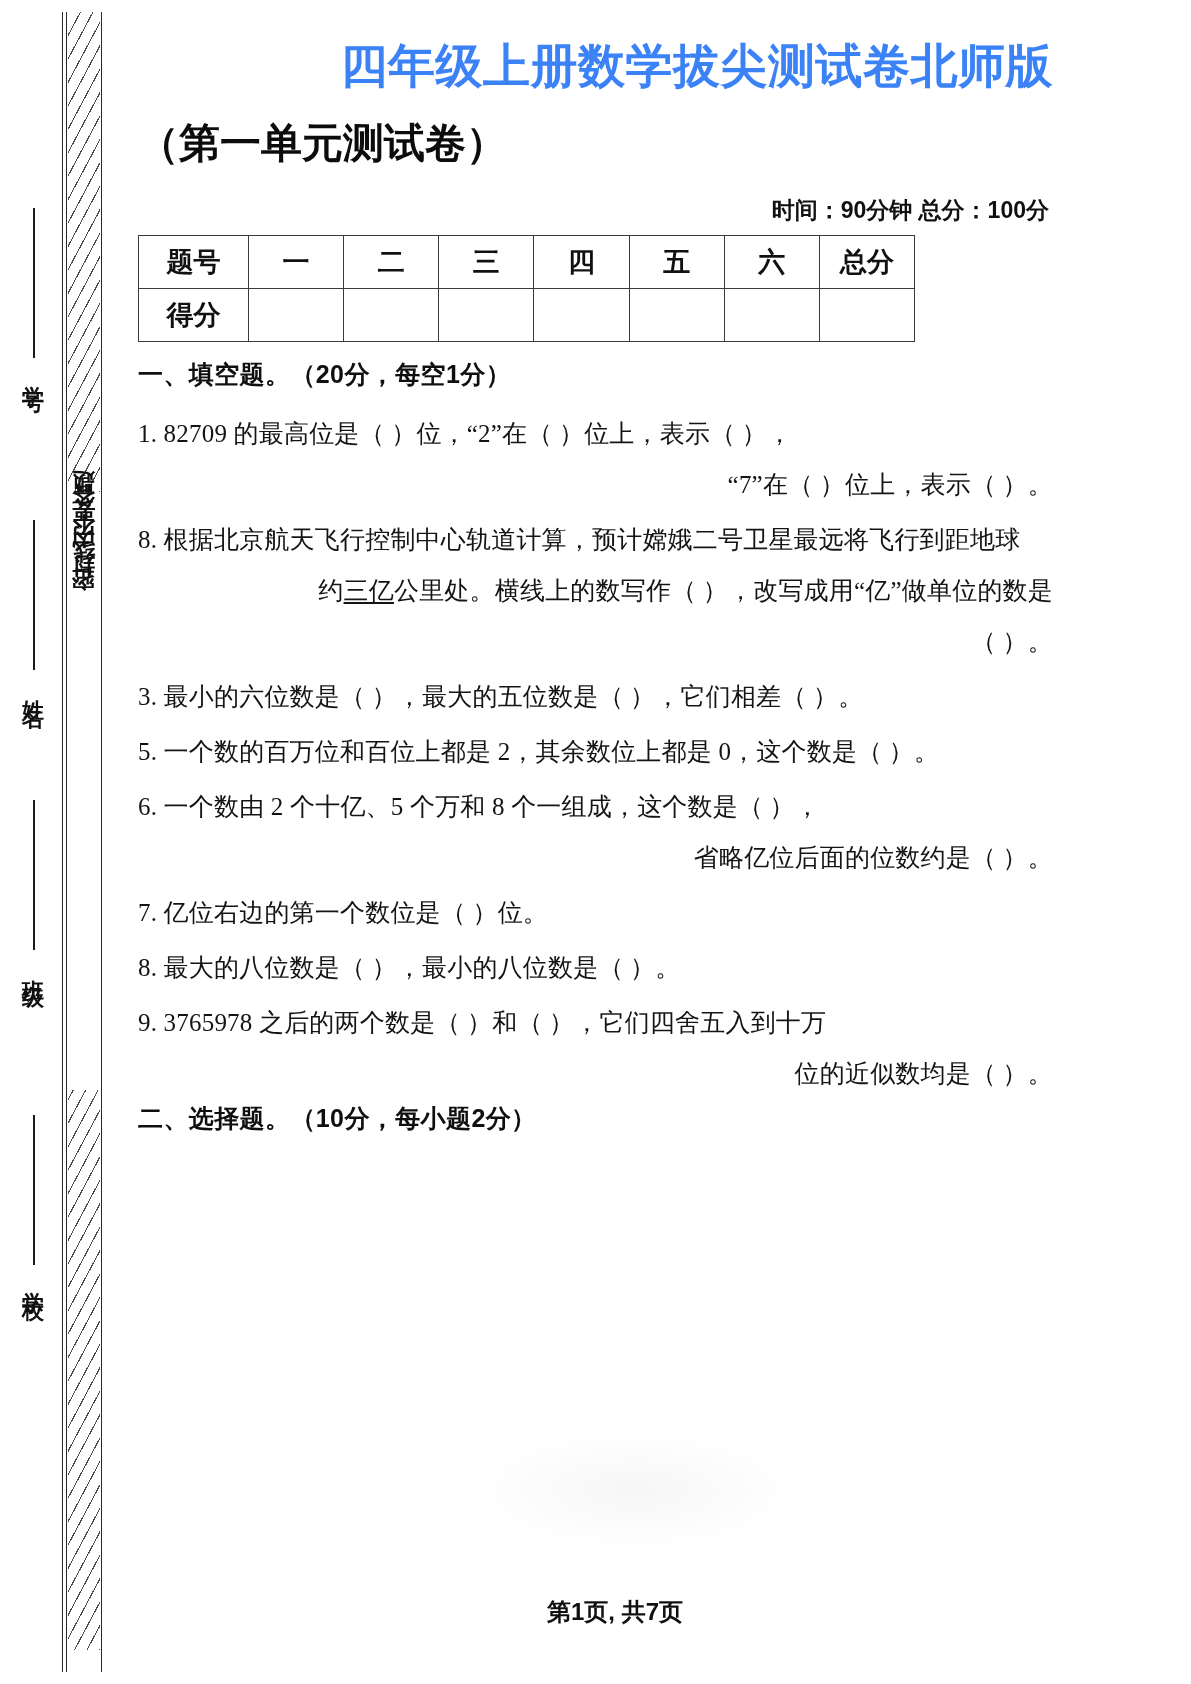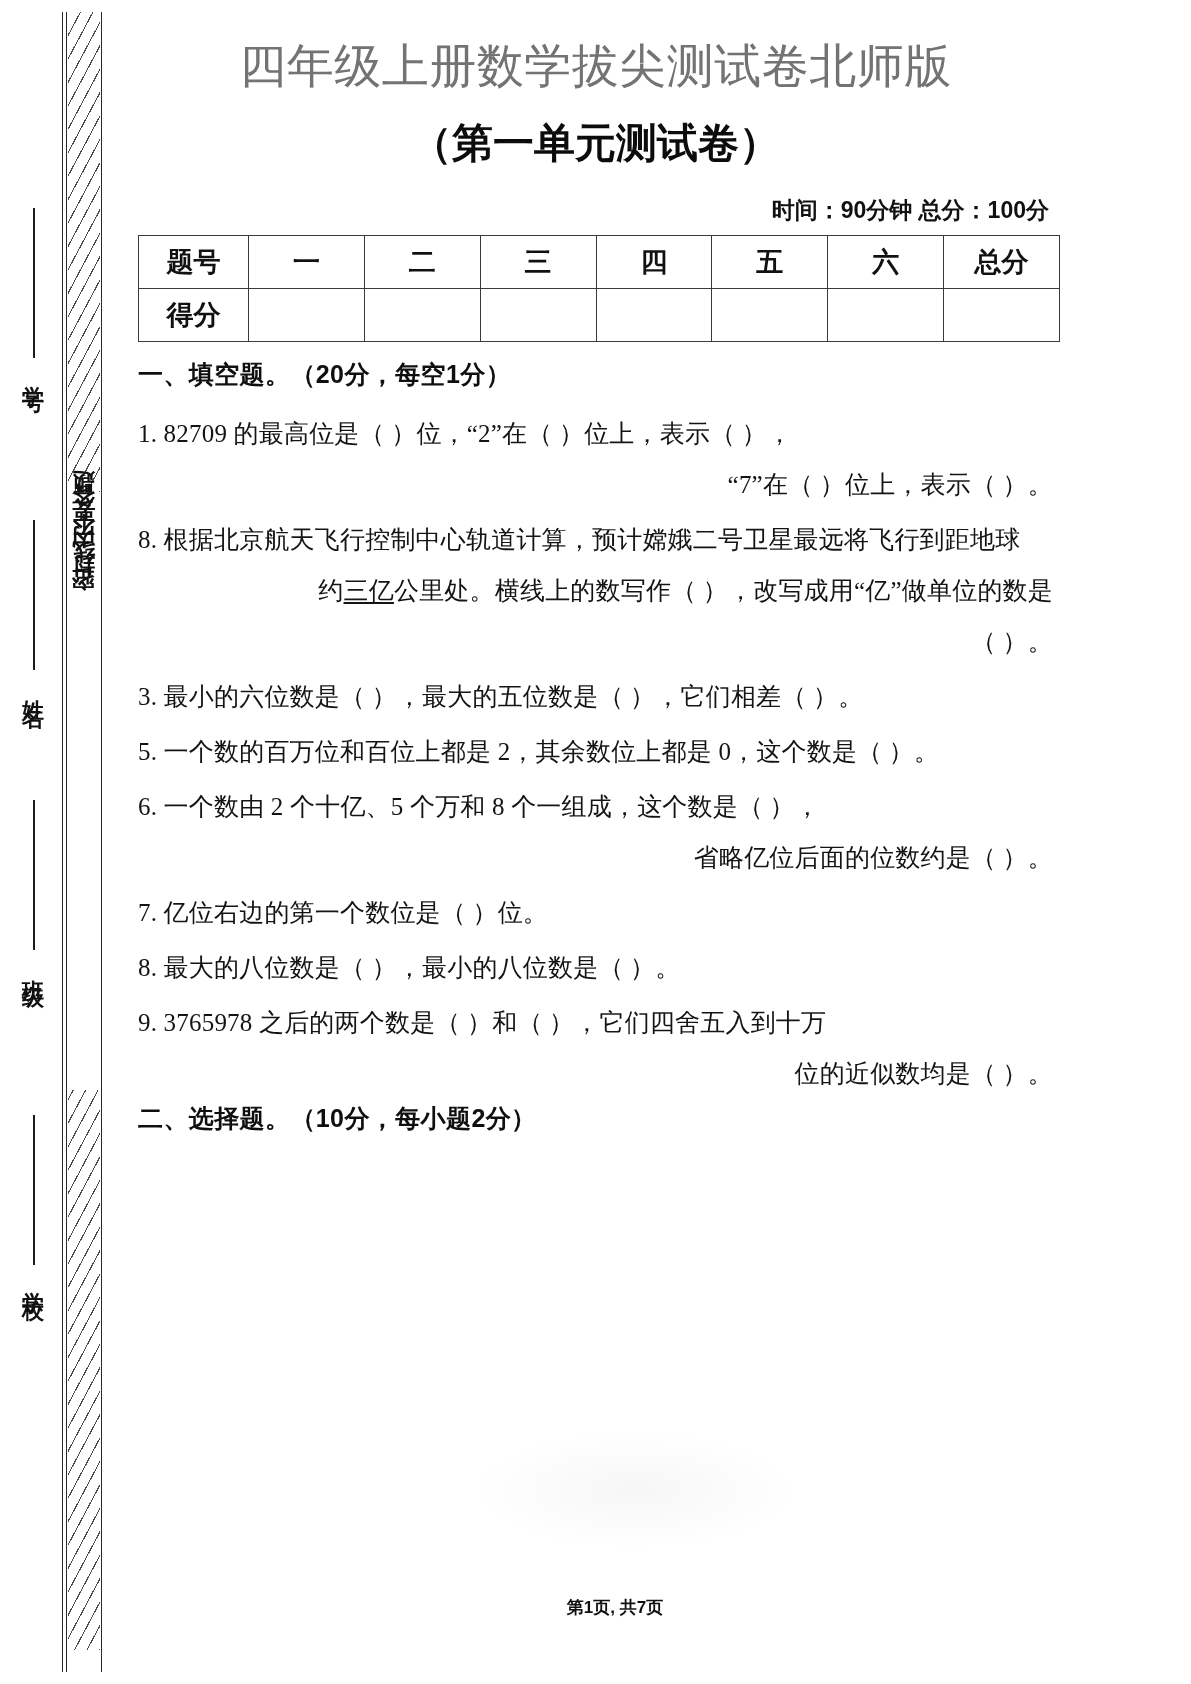--- a/index.html
+++ b/index.html
@@ -102,53 +102,52 @@
   
   .content {
     position: absolute;
     left: 138px;
     top: 0;
     width: 915px;
   }
 
   .doc-title {
     font-family: "Liberation Sans", "DejaVu Sans", sans-serif;
-    font-weight: 400;
+    font-weight: 700;
     font-size: 47px;
     line-height: 1.18;
-    text-align: center;
+    text-align: right;
     letter-spacing: 0.5px;
     margin-top: 38px;
-    color: #737373;
+    color: #3b82f6;
   }
   .doc-subtitle {
     font-family: "Liberation Sans", "DejaVu Sans", sans-serif;
     font-weight: 700;
     font-size: 41px;
     line-height: 1.2;
-    text-align: center;
     margin-top: 26px;
     color: #0c0c0c;
   }
 
   .exam-meta {
     font-family: "Liberation Sans", "DejaVu Sans", sans-serif;
     font-weight: 700;
     font-size: 23px;
     text-align: right;
     margin-top: 26px;
     padding-right: 4px;
     color: #111;
   }
 
   
   table.score-table {
     border-collapse: collapse;
     margin-top: 9px;
-    width: 922px;
+    width: 777px;
     table-layout: fixed;
   }
   table.score-table td {
     border: 1px solid #3a3a3a;
     height: 53px;
     text-align: center;
     vertical-align: middle;
     font-family: "Liberation Serif", "DejaVu Serif", serif;
     font-weight: 700;
     font-size: 27px;
@@ -182,21 +181,21 @@
   .u { text-decoration: underline; text-underline-offset: 3px; }
 
   
   .footer {
     position: absolute;
     left: 0; right: 0;
     top: 1596px;
     text-align: center;
     font-family: "Liberation Sans", "DejaVu Sans", sans-serif;
     font-weight: 700;
-    font-size: 17px;
+    font-size: 24px;
     color: #101010;
     padding-left: 39px;
   }
 
   
   .smudge {
     position: absolute;
     left: 470px; top: 1430px;
     width: 330px; height: 120px;
     background: radial-gradient(ellipse at center, rgba(0,0,0,0.035), rgba(0,0,0,0) 70%);

